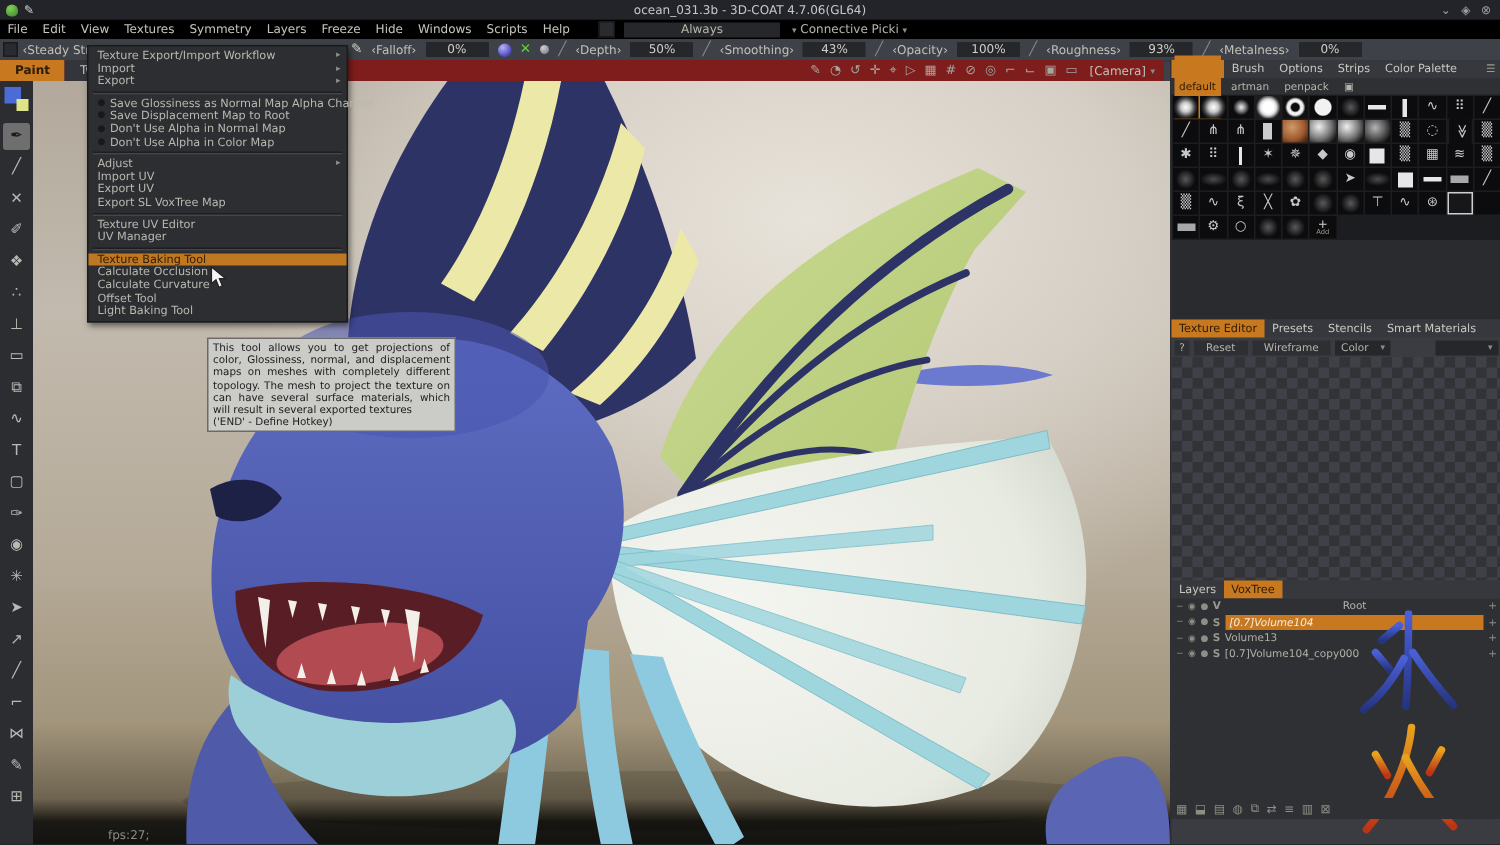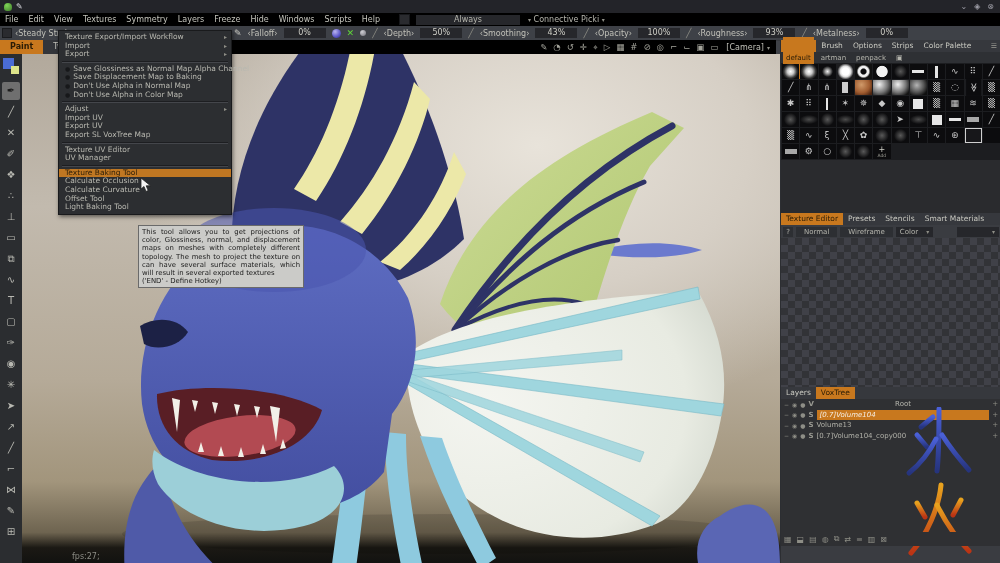--- a/index.html
+++ b/index.html
@@ -26,21 +26,21 @@
   .steady{display:flex;align-items:center;gap:3px;margin-left:2px;width:232px;}
   .steady .chk{width:8px;height:8px;border:1px solid #1a1b1e;background:#2a2b2f;}
   .params{display:flex;align-items:center;gap:6px;}
   .p-label{color:#c0c0b8;}
   .p-pill{background:#26272b;color:#cfcfc7;padding:0 8px;height:10px;line-height:10px;min-width:26px;text-align:center;}
   .slash{color:#8a8a82;font-size:9px;}
   .tool-pen{color:#cfcfc7;font-size:9px;}
   .sphere-ico{width:9px;height:9px;border-radius:50%;background:radial-gradient(circle at 35% 30%,#b9b4f0,#5a55c8 60%,#2c2a70);}
   .greenx{color:#5fd838;font-weight:bold;font-size:9px;}
   .ball-sm{width:6px;height:6px;border-radius:50%;background:radial-gradient(circle at 35% 30%,#cfcfd4,#707078);}
-  .row2{left:0;top:40px;width:776px;height:14px;background:#000000;display:flex;font-size:8px;border-bottom:1px solid #33353a;}
+  .row2{left:0;top:40px;width:776px;height:14px;background:#7f1d1d;display:flex;font-size:8px;border-bottom:1px solid #33353a;}
   .tab{height:14px;line-height:14px;padding:0 10px;background:#33353a;color:#c4c4bc;}
   .tab.active{background:#c8781e;color:#2a1c06;font-weight:bold;}
   .vp-icons{margin-left:auto;display:flex;gap:6px;color:#a5a59c;font-size:8.5px;align-items:center;}
   .camera-dd{display:flex;gap:3px;align-items:center;margin-left:8px;margin-right:6px;color:#c0c0b8;}
   
   .lefttools{left:0;top:54px;width:22px;height:509px;background:#2b2d30;display:flex;flex-direction:column;align-items:center;border-right:1px solid #232528;}
   .swatch{position:relative;width:16px;height:16px;margin:4px 0 6px 0;}
   .swatch .c1{position:absolute;left:0;top:0;width:11px;height:11px;background:#4a6cd4;border:1px solid #20folder;}
   .swatch .c2{position:absolute;right:0;bottom:0;width:8px;height:8px;background:#dde48a;}
   .ltool{width:18px;height:18px;margin:1.5px 0;display:flex;align-items:center;justify-content:center;font-size:10px;color:#b9b9b2;}
@@ -123,20 +123,21 @@
 </head>
 <body>
 
 <div id="app">
 
   <div class="abs titlebar">
     <div class="tl-icons">
       <span class="paw"></span>
       <span class="tl-pen">✎</span>
     </div>
+    <div class="title-text">ocean_031.3b - 3D-COAT 4.7.06(GL64)</div>
     <div class="win-controls">
       <span>⌄</span>
       <span>◈</span>
       <span>⊗</span>
     </div>
   </div>
 
   <div class="abs menubar">
     <div id="menubar-items" style="display:flex;">
         <span class="mitem">File</span>
@@ -334,21 +335,21 @@
         <span class="label">Export</span>
         <span class="arrow">▸</span>
       </div>
       <div class="m-sep"></div>
       <div class="m-item">
         <span class="dot">●</span>
         <span class="label">Save Glossiness as Normal Map Alpha Channel</span>
       </div>
       <div class="m-item">
         <span class="dot">●</span>
-        <span class="label">Save Displacement Map to Baking</span>
+        <span class="label">Save Displacement Map to Root</span>
       </div>
       <div class="m-item">
         <span class="dot">●</span>
         <span class="label">Don't Use Alpha in Normal Map</span>
       </div>
       <div class="m-item">
         <span class="dot">●</span>
         <span class="label">Don't Use Alpha in Color Map</span>
       </div>
       <div class="m-sep"></div>
@@ -488,21 +489,21 @@
     <div class="alpha-fill"></div>
 
     <div class="rp-tabs" id="te-tabs">
         <span class="rp-tab active">Texture Editor</span>
         <span class="rp-tab">Presets</span>
         <span class="rp-tab">Stencils</span>
         <span class="rp-tab">Smart Materials</span>
       </div>
     <div class="te-controls">
       <span class="te-q">?</span>
-      <span class="te-btn">Normal</span>
+      <span class="te-btn">Reset</span>
       <span class="te-btn">Wireframe</span>
       <span class="te-select">
         <span>Color</span>
           <span class="caret">▾</span>
       </span>
       <span class="te-select" style="margin-left:auto;width:34px;justify-content:flex-end;">
           <span class="caret">▾</span>
         </span>
     </div>
     <div class="checker"></div>

